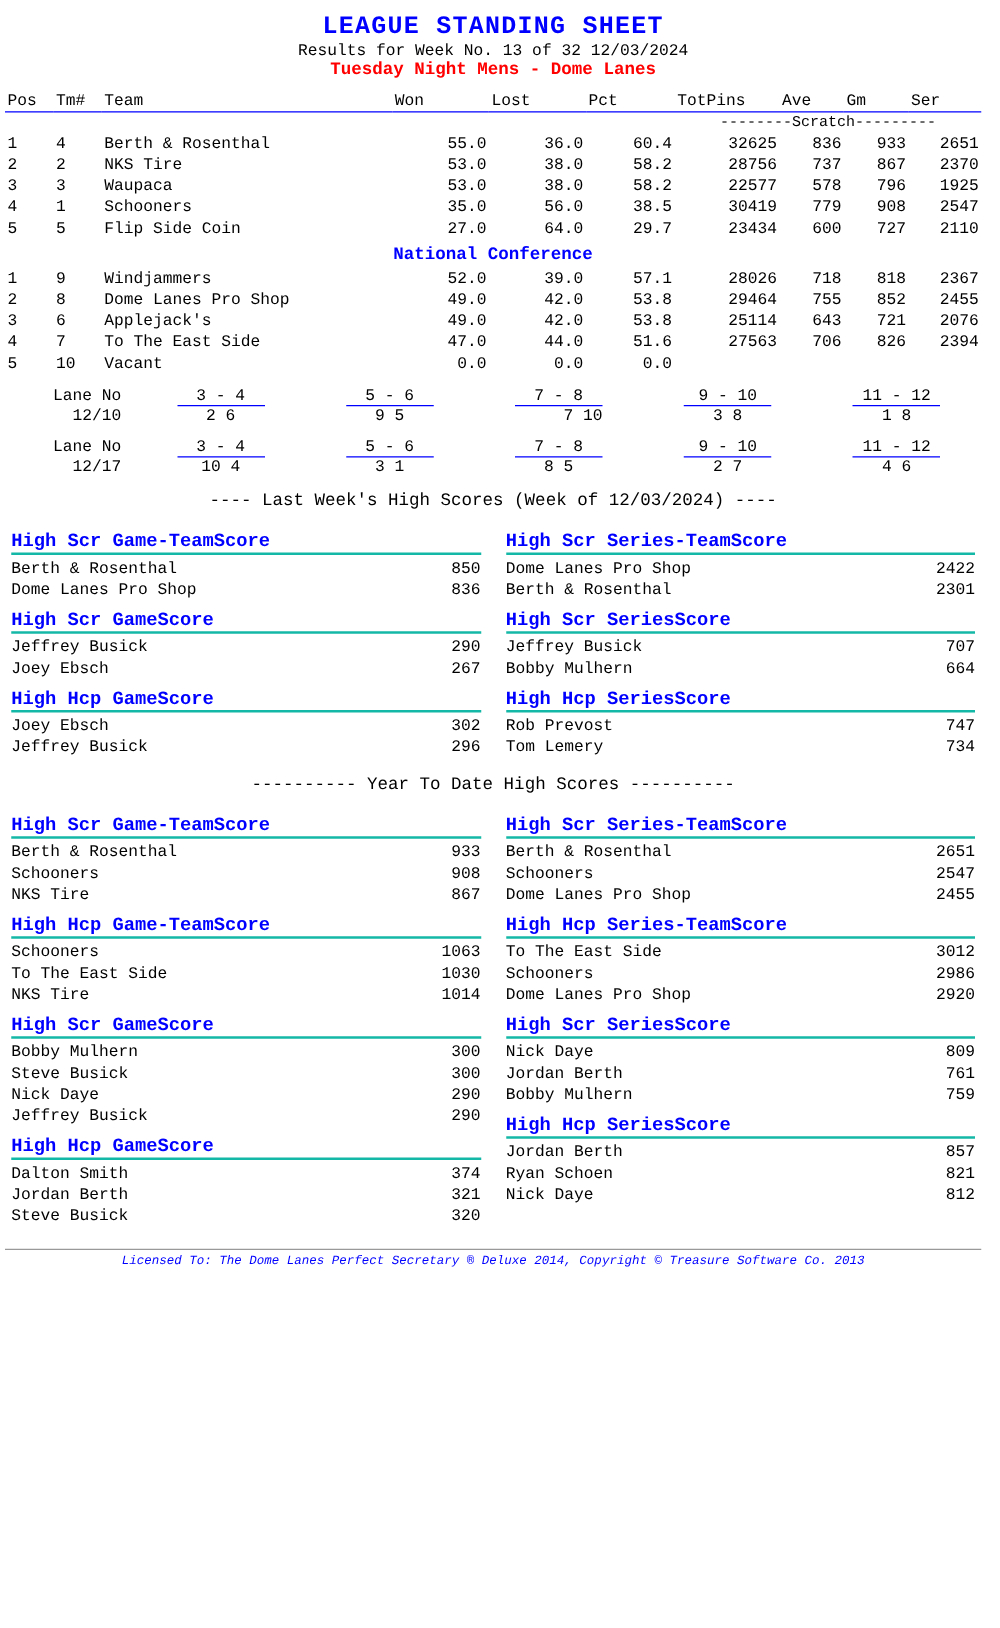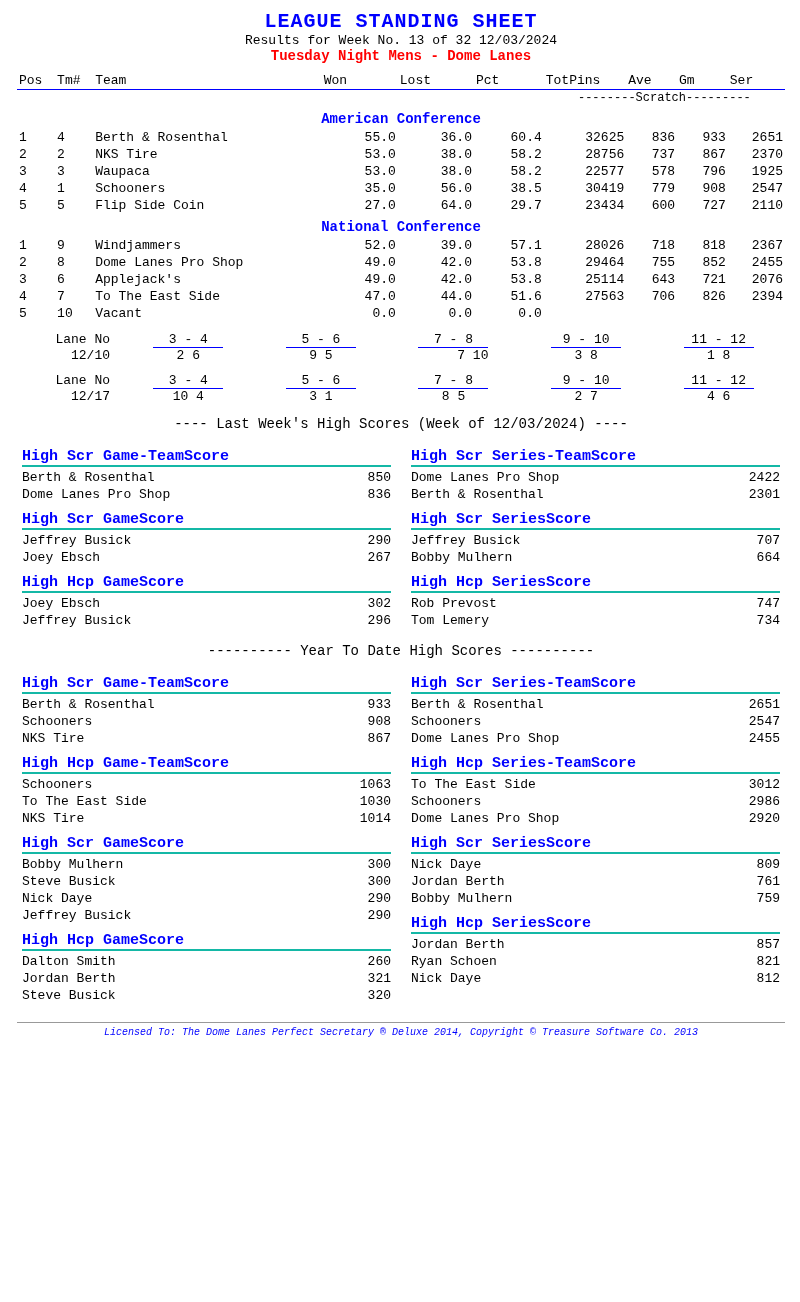--- a/index.html
+++ b/index.html
@@ -6,21 +6,21 @@
     body {
       font-family: 'Courier New', Courier, monospace;
       background: #fff;
       width: 800px;
       min-height: 1302px;
       font-size: 13px;
       color: #000;
     }
     .page {
       width: 800px;
-      padding: 10px 15px 10px 17px;
+      padding: 10px 15px 10px 4px;
     }
     .title-block {
       text-align: center;
       margin-bottom: 4px;
     }
     .title-main {
       font-size: 20px;
       font-weight: bold;
       color: #00f;
       letter-spacing: 1px;
@@ -133,23 +133,20 @@
         <th class="col-gm num">Gm</th>
         <th class="col-ser num">Ser</th>
       </tr>
       <tr>
         <th colspan="3" style="border-bottom:none;"></th>
         <th colspan="3" style="border-bottom:none;"></th>
         <th colspan="4" style="text-align:center; color:#000; border-bottom:none; font-size:12px;">--------Scratch---------</th>
       </tr>
     </thead>
     <tbody id="standings-body">
-    <tr>
-          <td colspan="10" style="text-align:center; color:#00f; font-weight:bold; font-size:14px; padding: 5px 0 2px 0;">American Conference</td>
-        </tr>
         <tr>
       <td class="col-pos">1</td>
       <td class="col-tm">4</td>
       <td class="col-team">Berth &amp; Rosenthal</td>
       <td class="col-won num">55.0</td>
       <td class="col-lost num">36.0</td>
       <td class="col-pct num">60.4</td>
       <td class="col-tot num">32625</td>
       <td class="col-ave num">836</td>
       <td class="col-gm num">933</td>
@@ -451,21 +448,21 @@
         <div class="hs-row">
           <span class="hs-name">Jeffrey Busick</span>
           <span class="hs-score">290</span>
         </div>
         <div class="hs-category">
           <span>High Hcp Game</span>
           <span>Score</span>
         </div>
         <div class="hs-row">
           <span class="hs-name">Dalton Smith</span>
-          <span class="hs-score">260</span>
+          <span class="hs-score">374</span>
         </div>
         <div class="hs-row">
           <span class="hs-name">Jordan Berth</span>
           <span class="hs-score">321</span>
         </div>
         <div class="hs-row">
           <span class="hs-name">Steve Busick</span>
           <span class="hs-score">320</span>
         </div>
       </div>

